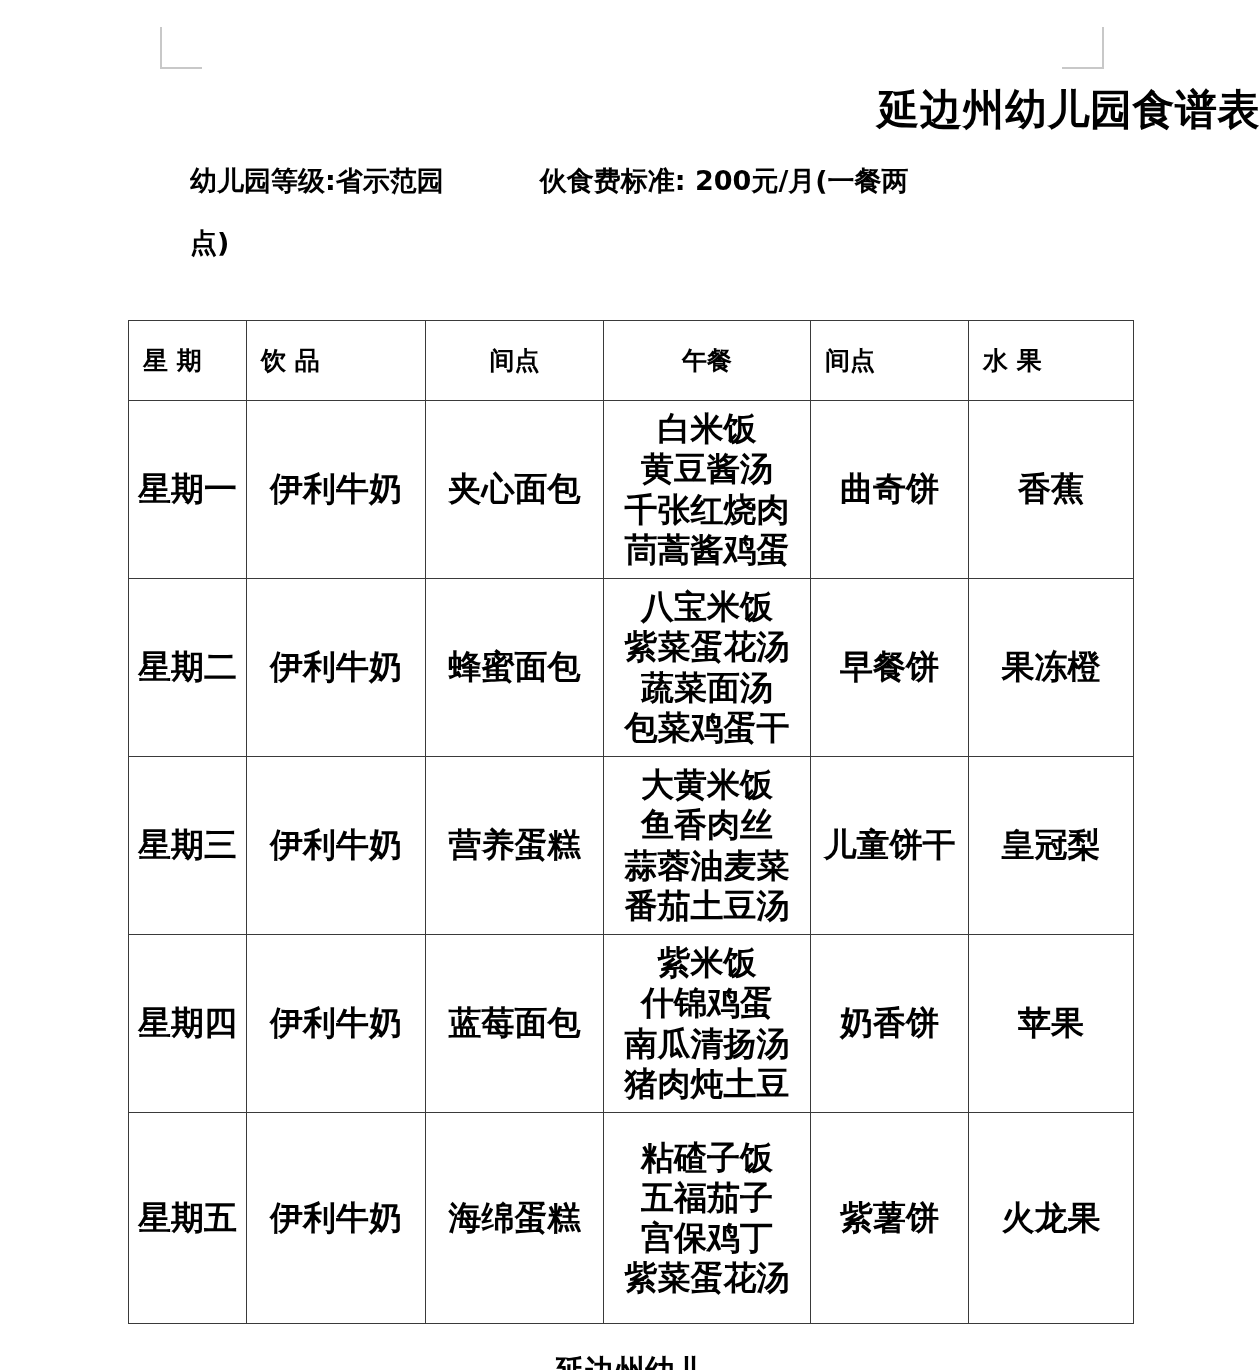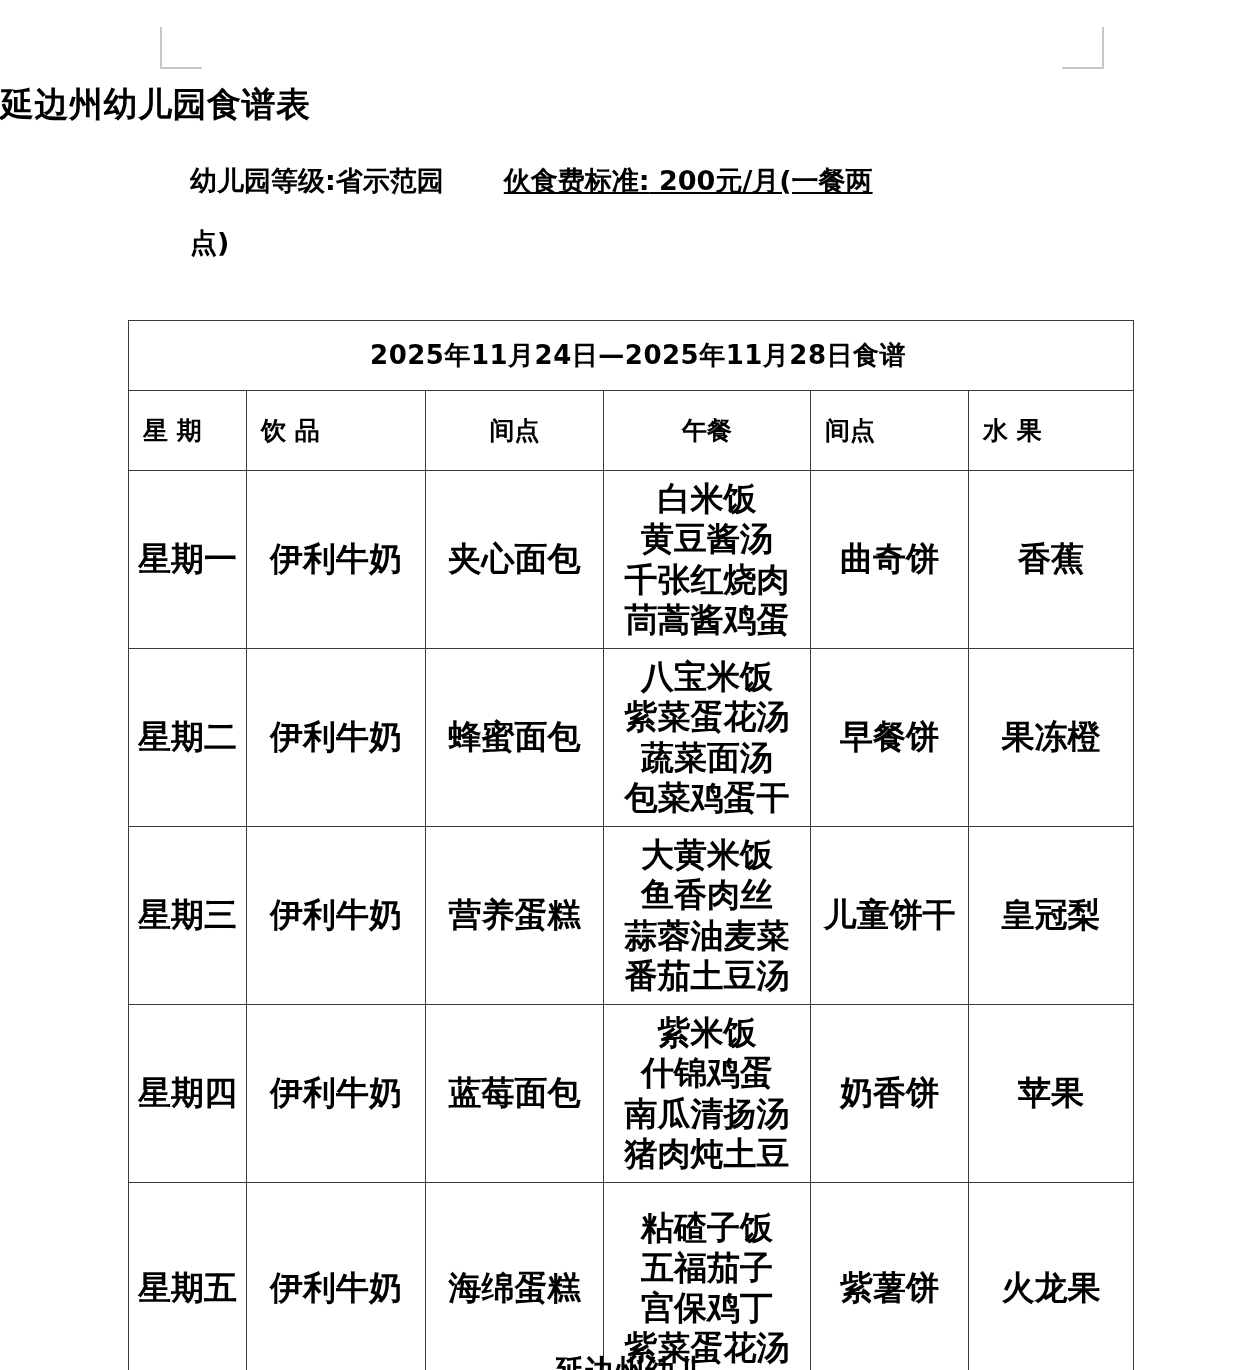--- a/index.html
+++ b/index.html
@@ -35,22 +35,22 @@
     border-right: 2px solid #c8c8c8;
     border-bottom: 2px solid #c8c8c8;
   }
 
   
   .doc-title {
     position: absolute;
     left: 0;
     top: 82px;
     width: 1260px;
-    text-align: left;
-    font-size: 34px;
+    text-align: right;
+    font-size: 42px;
     font-weight: bold;
     letter-spacing: 0.5px;
     font-family: Liberation Serif, serif;
   }
 
   .meta-block {
     position: absolute;
     left: 190px;
     top: 150px;
     width: 900px;
@@ -62,21 +62,21 @@
     white-space: nowrap;
     line-height: 62px;
   }
   .meta-row .seg-left {
     display: inline-block;
   }
   .meta-row .seg-right {
     display: inline-block;
   }
   .meta-row.r1 .seg-right { margin-left: 115px; }
-  .meta-row.r2 .seg-right { margin-left: 60px; text-decoration: underline; }
+  .meta-row.r2 .seg-right { margin-left: 96px; }
   .meta-cont {
     font-size: 27px;
     font-weight: bold;
     line-height: 62px;
   }
 
   
   .menu-table {
     position: absolute;
     left: 128px;
@@ -165,23 +165,20 @@
   <colgroup>
     <col class="w-day">
       <col class="w-drink">
       <col class="w-snack1">
     <col class="w-lunch">
       <col class="w-snack2">
       <col class="w-fruit">
   </colgroup>
   <thead>
     <tr>
-      <td class="tbl-title-cell" colspan="6">2025年11月24日—2025年11月28日食谱</td>
-    </tr>
-    <tr>
       <td class="c-day">星  期</td>
       <td class="c-drink">饮    品</td>
       <td class="c-snack1">间点</td>
       <td class="c-lunch">午餐</td>
       <td class="c-snack2">间点</td>
       <td class="c-fruit">水   果</td>
     </tr>
   </thead>
   <tbody>
     <tr class="row-h-1">

